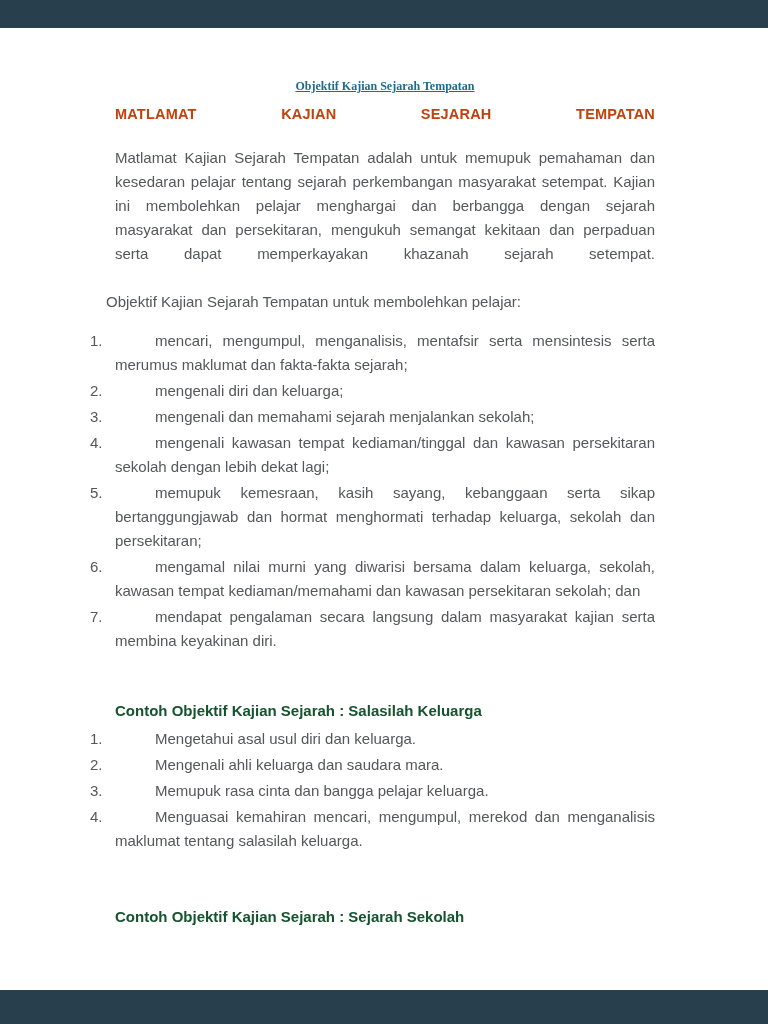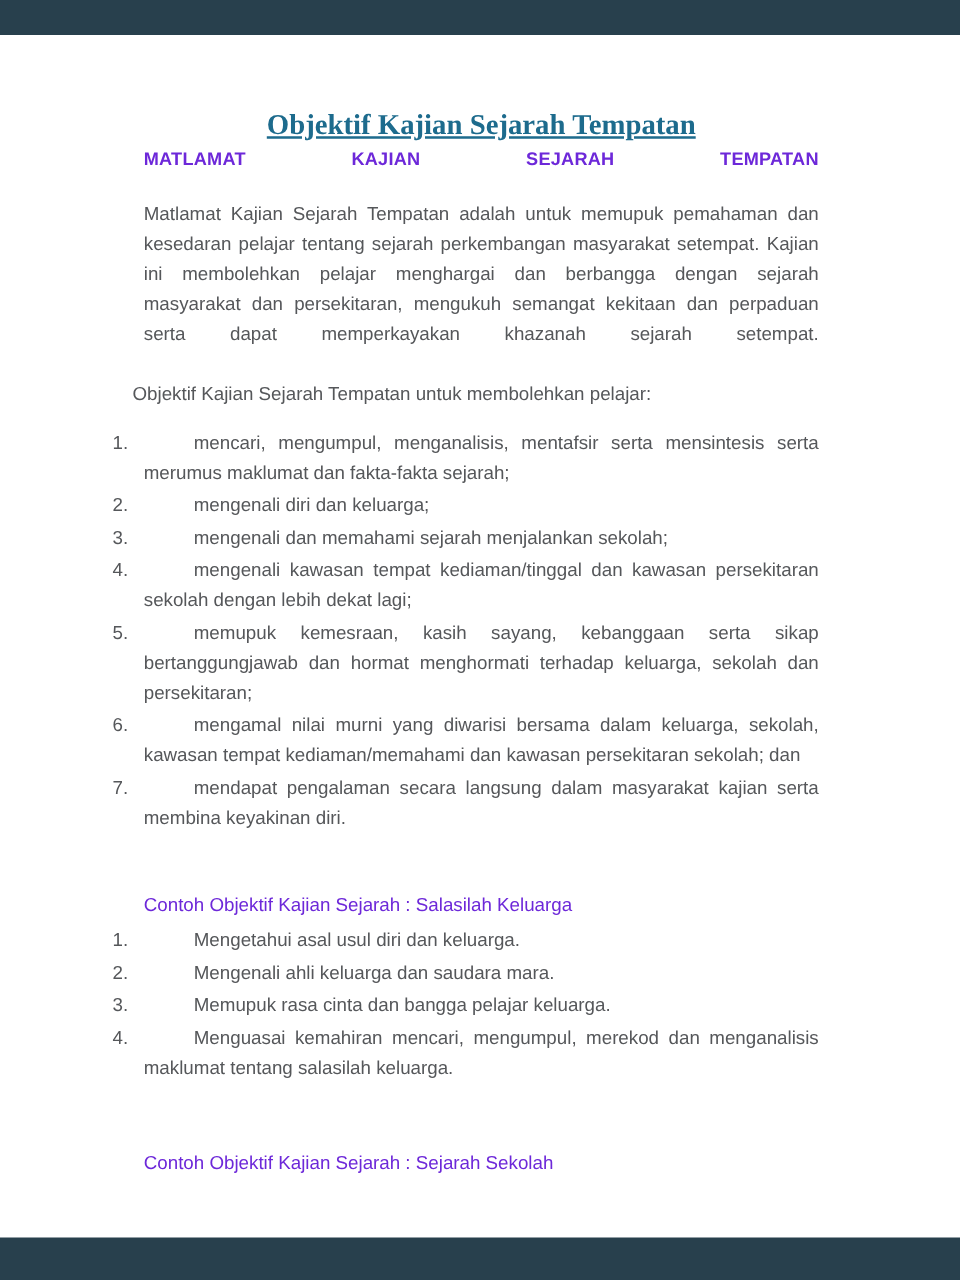--- a/index.html
+++ b/index.html
@@ -26,34 +26,34 @@
     top: 28px;
     left: 0;
     right: 0;
     padding: 0 113px 0 90px;
     font-size: 15px;
     line-height: 24px;
   }
   .inset { margin-left: 25px; }
 
   .doc-title {
-    margin-top: 60px;
+    margin-top: 46px;
     text-align: center;
     font-family: "Liberation Serif", serif;
     font-weight: bold;
-    font-size: 23px;
+    font-size: 12px;
     color: #1d6b8d;
   }
   .doc-title .t { text-decoration: underline; }
 
   .h-spread {
     margin-top: 4px;
     font-weight: bold;
     font-size: 14.5px;
-    color: #6d28d9;
+    color: #c2410c;
     text-align: justify;
     text-align-last: justify;
     letter-spacing: 0.2px;
   }
   .h-spread.second { margin-top: 54px; }
 
   .para {
     margin-top: 20px;
     text-align: justify;
     text-align-last: justify;
@@ -65,22 +65,22 @@
   .li {
     position: relative;
     padding-left: 25px;
     text-align: justify;
     margin-bottom: 2px;
   }
   .li .num { position: absolute; left: 0; top: 0; }
   .li .txt { display: block; text-indent: 40px; }
 
   .subheading {
-    font-weight: normal;
-    color: #6d28d9;
+    font-weight: bold;
+    color: #14532d;
     margin-top: 46px;
     margin-bottom: 4px;
   }
   .subheading.last { margin-top: 52px; }
 </style>
 </head>
 <body>
 
 <div class="page">
 

